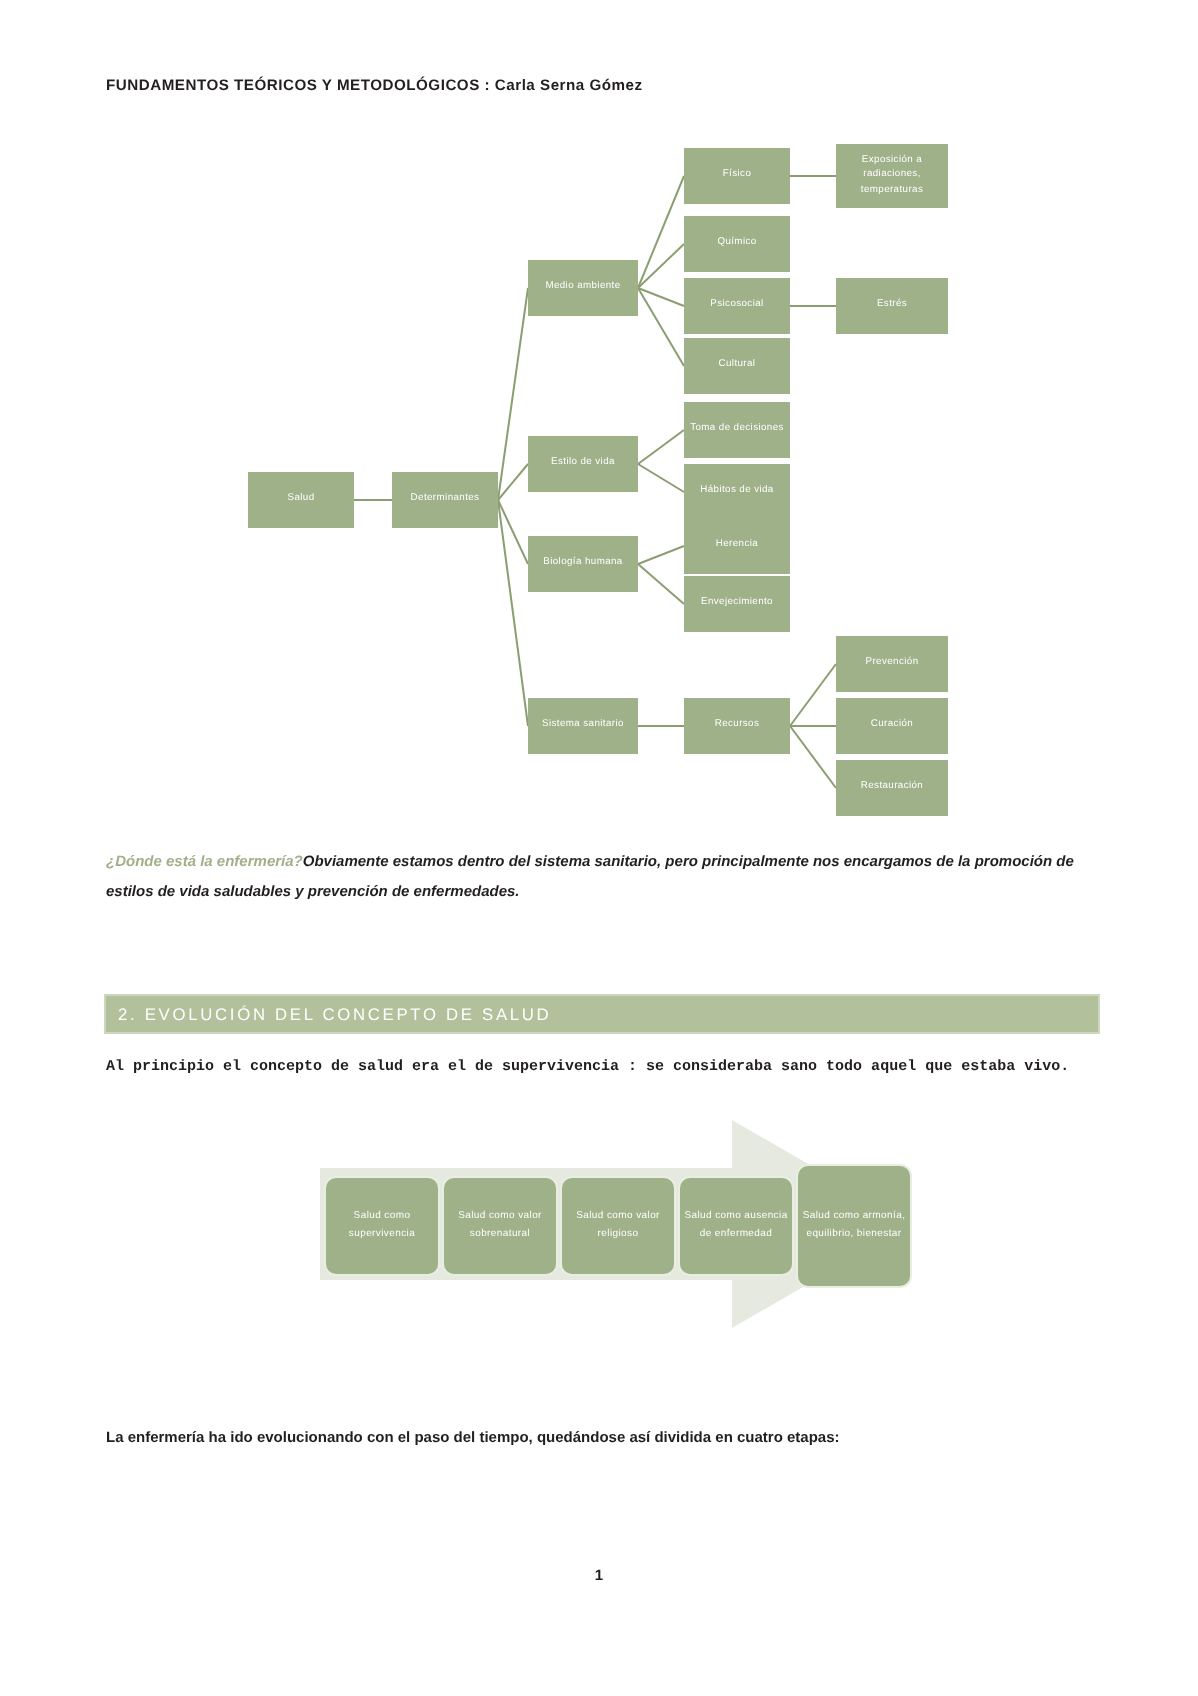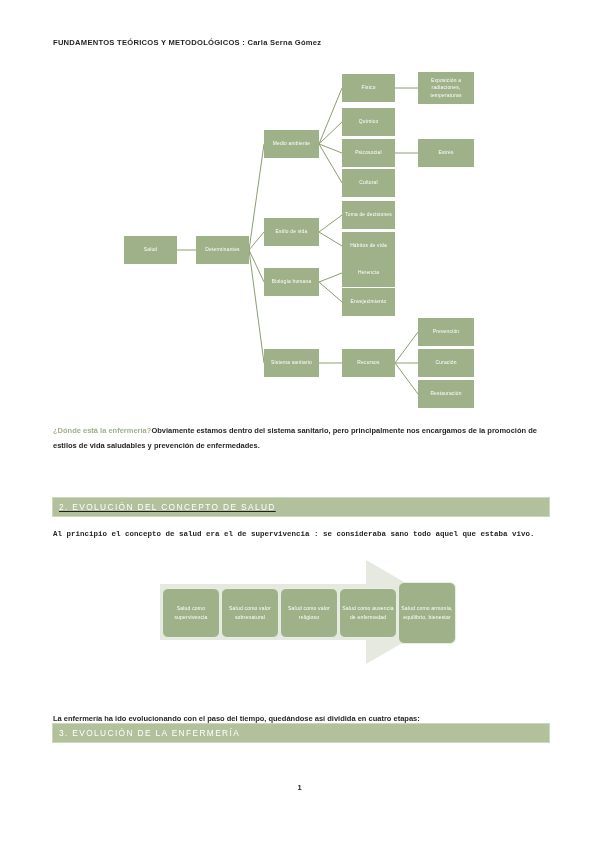--- a/index.html
+++ b/index.html
@@ -140,41 +140,38 @@
     <div class="node" style="left:342px;top:228px;width:53px;height:28px;">Envejecimiento</div>
     <div class="node" style="left:342px;top:289px;width:53px;height:28px;">Recursos</div>
 
     <div class="node" style="left:418px;top:12px;width:56px;height:32px;">Exposición a radiaciones, temperaturas</div>
     <div class="node" style="left:418px;top:79px;width:56px;height:28px;">Estrés</div>
     <div class="node" style="left:418px;top:258px;width:56px;height:28px;">Prevención</div>
     <div class="node" style="left:418px;top:289px;width:56px;height:28px;">Curación</div>
     <div class="node" style="left:418px;top:320px;width:56px;height:28px;">Restauración</div>
   </div>
 
-  <div class="para" style="top:424px;">
+  <div class="para" style="top:424px;font-style:italic;">
     <span class="green">¿Dónde está la enfermería?</span><span>Obviamente estamos dentro del sistema sanitario, pero principalmente nos encargamos de la promoción de estilos de vida saludables y prevención de enfermedades.</span>
   </div>
 
-  <div class="sec-bar" style="top:497px;text-decoration:underline;">
+  <div class="sec-bar" style="top:497px;">
     <span>2. EVOLUCIÓN DEL CONCEPTO DE SALUD</span>
   </div>
   <div class="para" style="top:527px;font-family:Liberation Mono, monospace;">Al principio el concepto de salud era el de supervivencia : se consideraba sano todo aquel que estaba vivo.</div>
 
   <div class="arrowwrap">
     <svg width="320" height="112">
       <polygon points="12,28 218,28 218,4 308,56 218,108 218,84 12,84" fill="#e6e9e0"></polygon>
     </svg>
 
     <div class="stage" style="left:14px;width:58px;">Salud como supervivencia</div>
     <div class="stage" style="left:73px;width:58px;">Salud como valor sobrenatural</div>
     <div class="stage" style="left:132px;width:58px;">Salud como valor religioso</div>
     <div class="stage" style="left:191px;width:58px;">Salud como ausencia de enfermedad</div>
     <div class="stage" style="left:250px;width:58px;top:26px;height:62px;">Salud como armonía, equilibrio, bienestar</div>
   </div>
 
-  <div class="sec-bar" style="top:723px;">
-    <span>3. EVOLUCIÓN DE LA ENFERMERÍA</span>
-  </div>
   <div class="para" style="top:712px;">La enfermería ha ido evolucionando con el paso del tiempo, quedándose así dividida en cuatro etapas:</div>
 
   <div class="pagenum">1</div>
 
 </div>
 
 </body></html>

